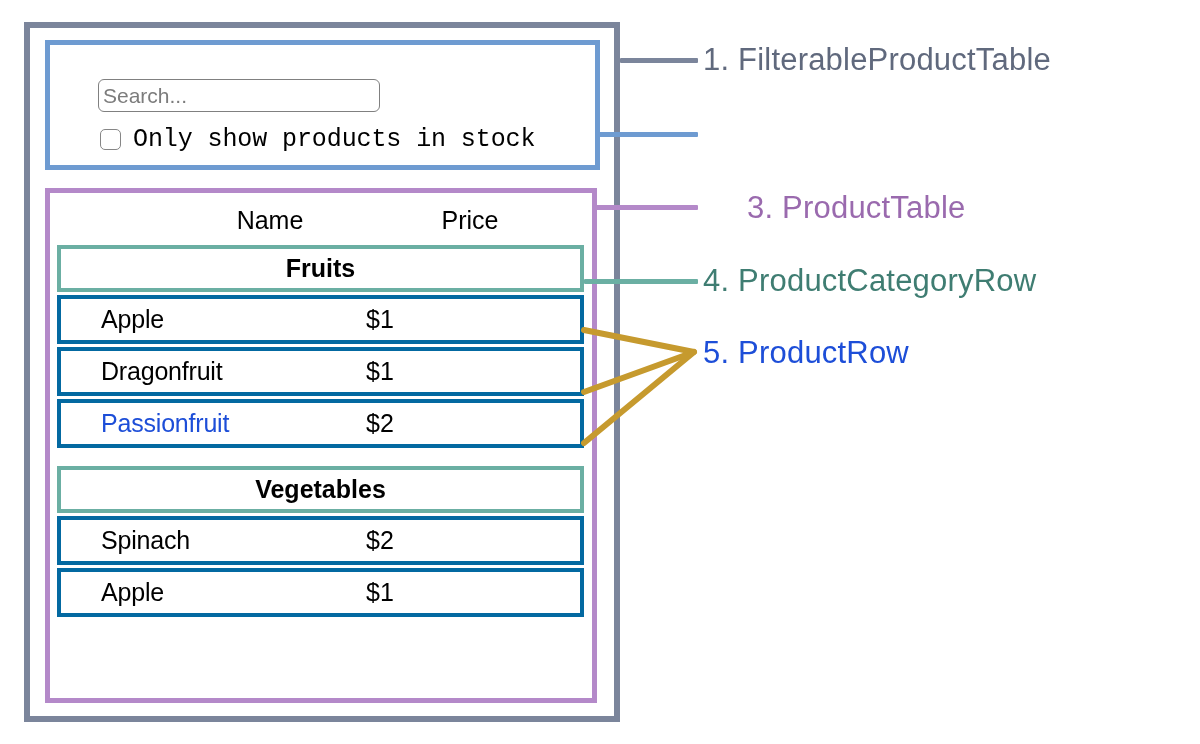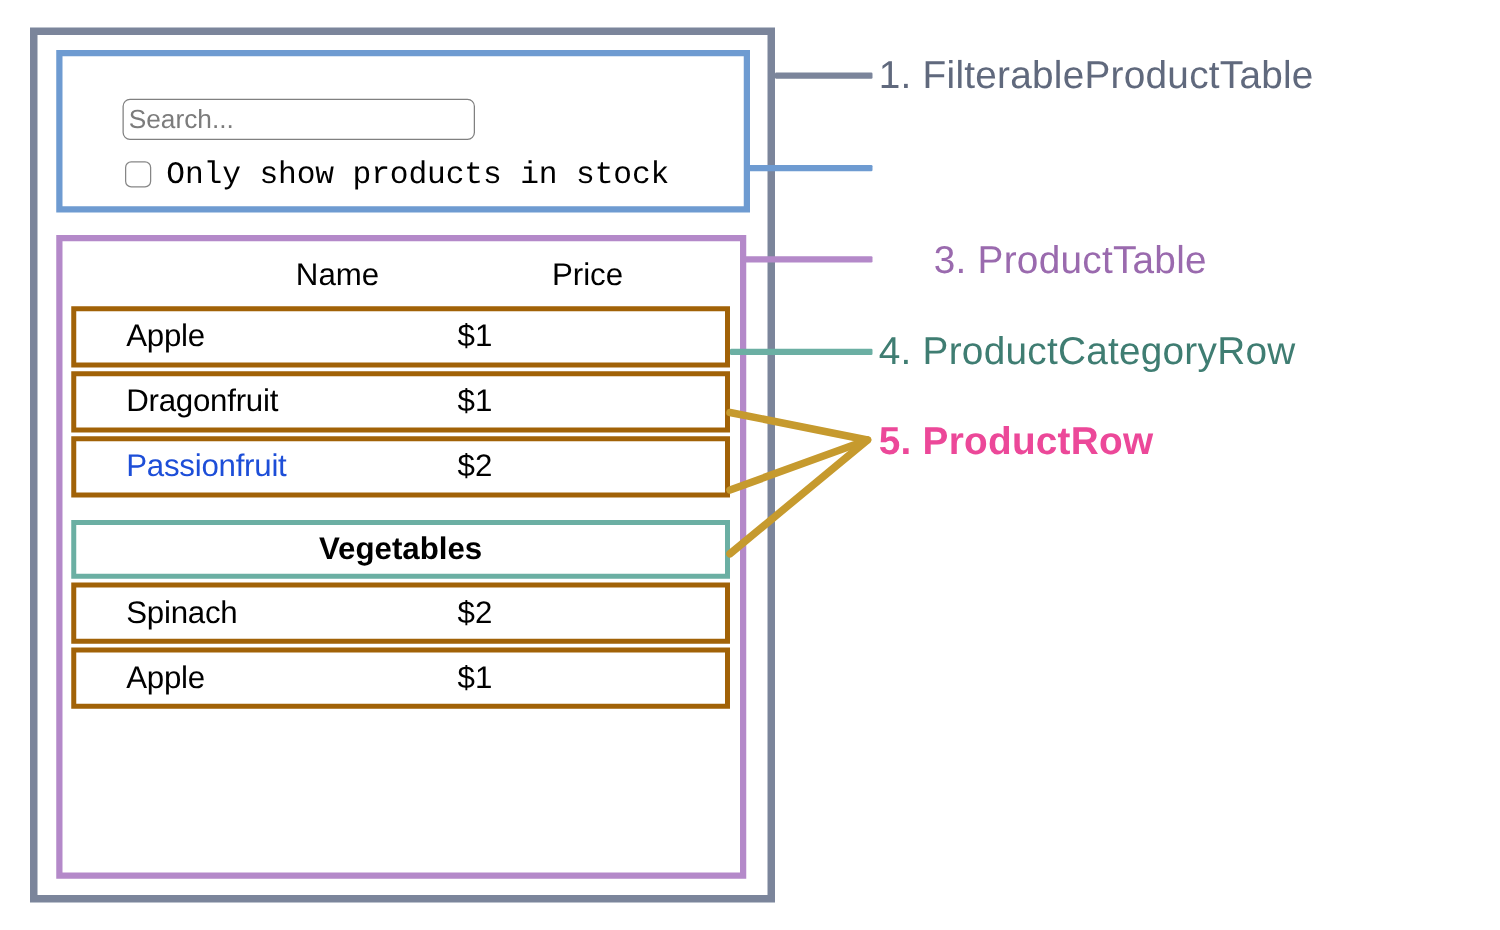--- a/index.html
+++ b/index.html
@@ -149,21 +149,21 @@
     font-size: 25px;
     color: #000000;
     margin-bottom: 3px;
   }
   .cat-row.second { margin-top: 18px; }
 
   .prod-row {
     box-sizing: border-box;
     width: 527px;
     height: 49px;
-    border: 4px solid #a16207;
+    border: 4px solid #0369a1;
     background: #ffffff;
     position: relative;
     margin-bottom: 3px;
     display: flex;
     align-items: center;
   }
   .prod-name {
     position: absolute;
     left: 40px;
     font-size: 25px;
@@ -220,20 +220,23 @@
   </div>
 
   <div class="producttable-box">
     <div class="table-head">
       <span class="th-name">Name</span>
       <span class="th-price">Price</span>
     </div>
 
     <div class="rows-area">
 
+      <div class="cat-row">
+        <span>Fruits</span>
+      </div>
 
       <div class="prod-row">
         <span class="prod-name">Apple</span>
         <span class="prod-price">$1</span>
       </div>
 
       <div class="prod-row">
         <span class="prod-name">Dragonfruit</span>
         <span class="prod-price">$1</span>
       </div>
@@ -280,18 +283,18 @@
   <div class="legend-label" style="left:703px; top:190px; color:#9a6aae;margin-left:44px;">
     <span>3.</span>
     <span>ProductTable</span>
   </div>
 
   <div class="legend-label" style="left:703px; top:263px; color:#3f7d72;text-align:center;">
     <span>4.</span>
     <span>ProductCategoryRow</span>
   </div>
 
-  <div class="legend-label" style="left:703px; top:335px; color:#ec4899;font-weight:bold;">
+  <div class="legend-label" style="left:703px; top:335px; color:#1d4ed8;">
     <span>5.</span>
     <span>ProductRow</span>
   </div>
 
 </div>
 
 </body></html>

